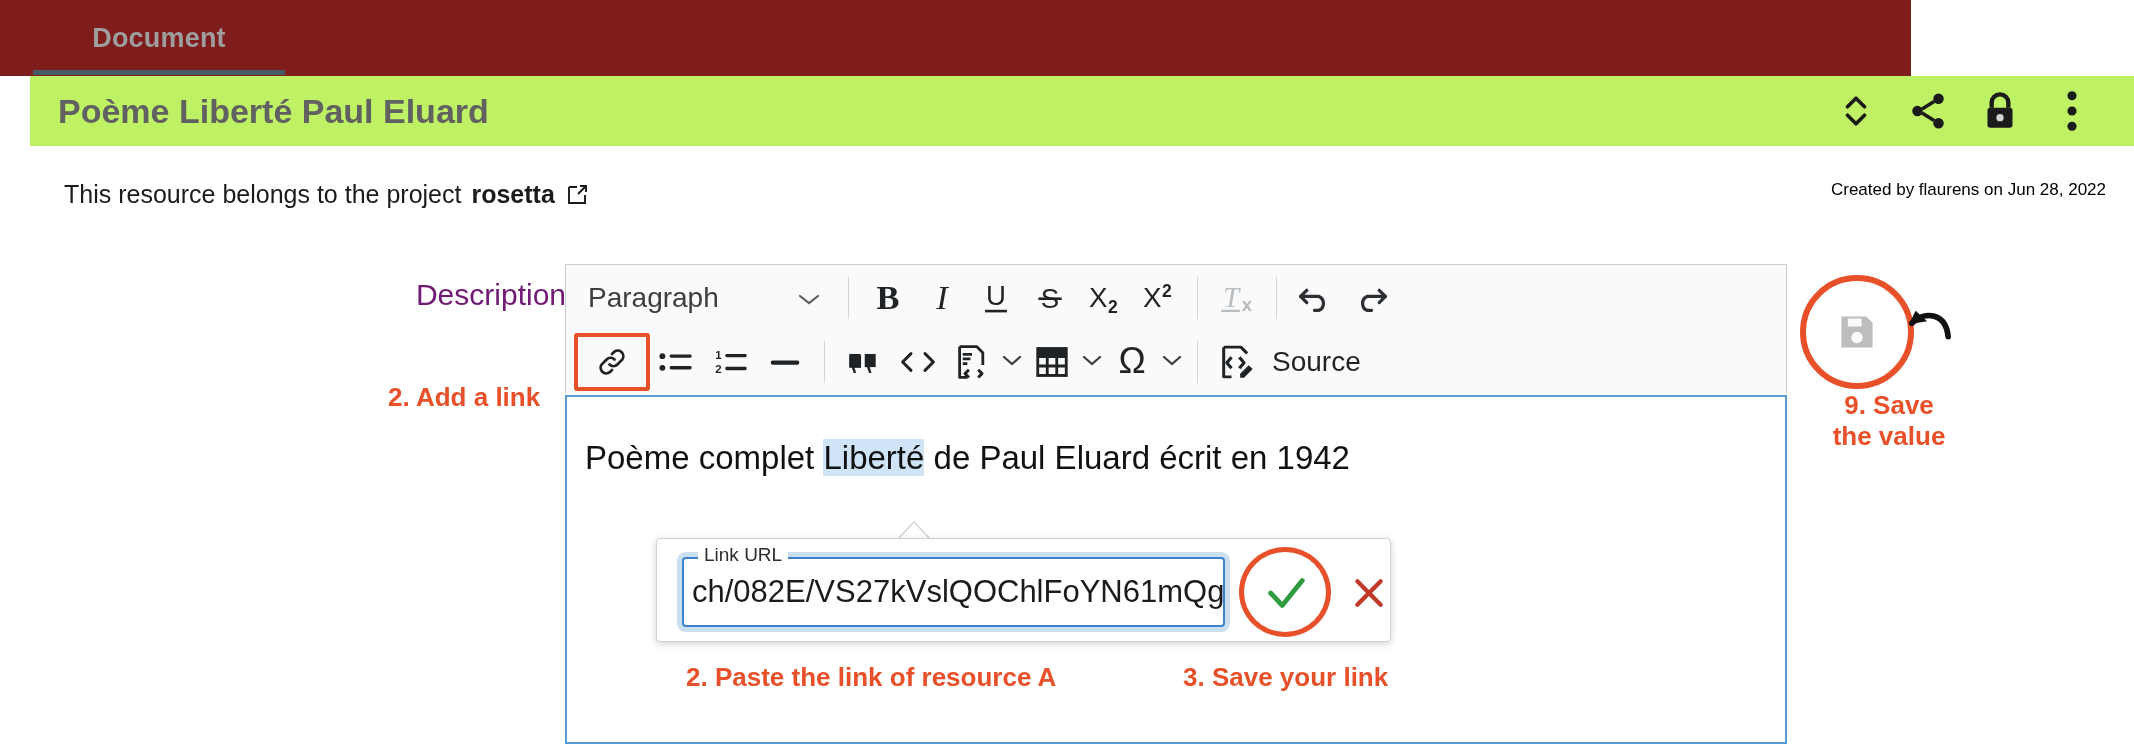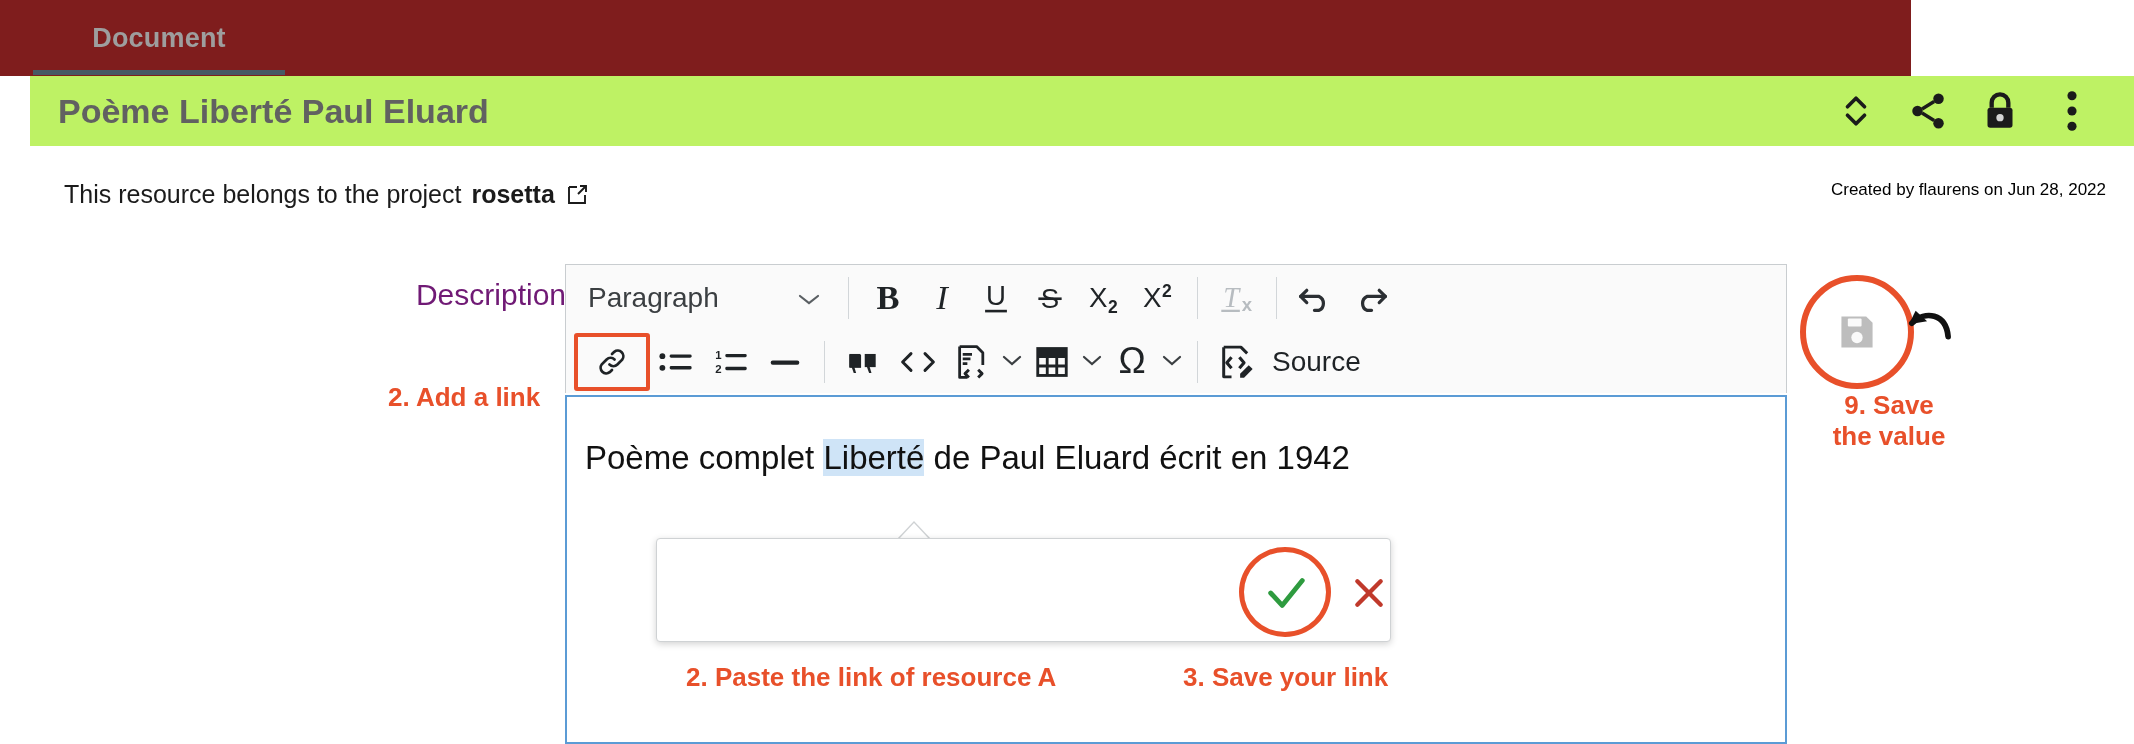--- a/index.html
+++ b/index.html
@@ -458,20 +458,24 @@
 
     <div class="edit-area">
       <div class="doc-text">
         <span>Poème complet </span><span class="sel">Liberté</span><span> de Paul Eluard écrit en 1942</span>
       </div>
     </div>
   </div>
 
   <div class="balloon-tip"></div>
   <div class="balloon">
+    <div class="field-wrap">
+      <div class="field-legend">Link URL</div>
+      <div class="field-input">ch/082E/VS27kVslQOChlFoYN61mQg</div>
+    </div>
     <div class="check-ellipse"></div>
     <div class="check-btn">
       <svg width="46" height="46" viewBox="0 0 24 24" fill="none" stroke="#2e9b3f" stroke-width="2.5" stroke-linecap="round" stroke-linejoin="round">
         <polyline points="4,12 10,18.5 20.5,5.5"></polyline>
       </svg>
     </div>
     <div class="x-btn">
       <svg width="40" height="40" viewBox="0 0 24 24" fill="none" stroke="#c0392b" stroke-width="2.6" stroke-linecap="round">
         <line x1="5" y1="5" x2="19" y2="19"></line>
           <line x1="19" y1="5" x2="5" y2="19"></line>

